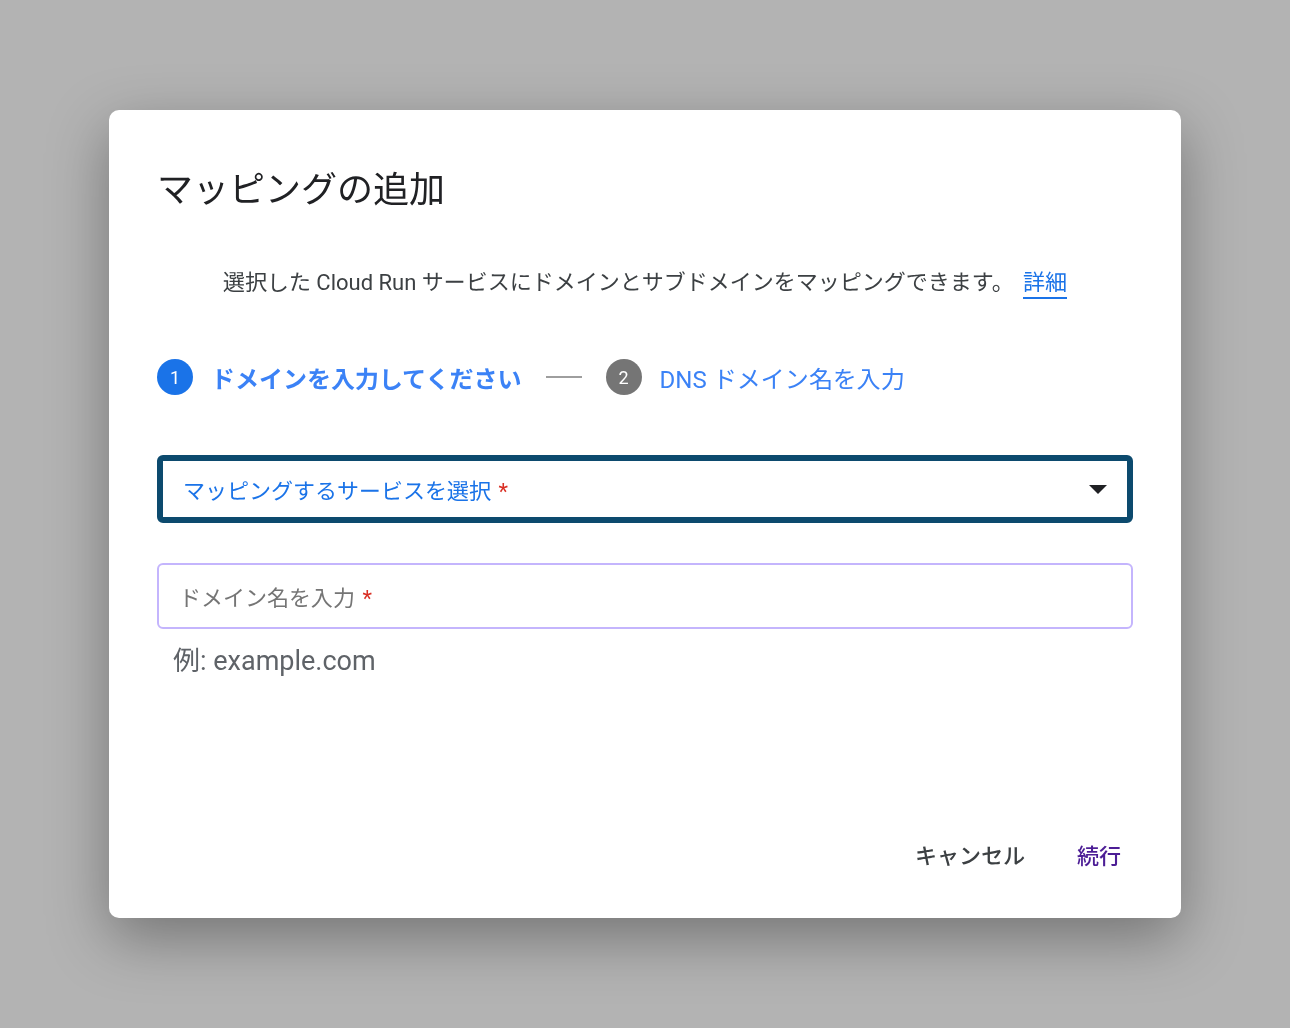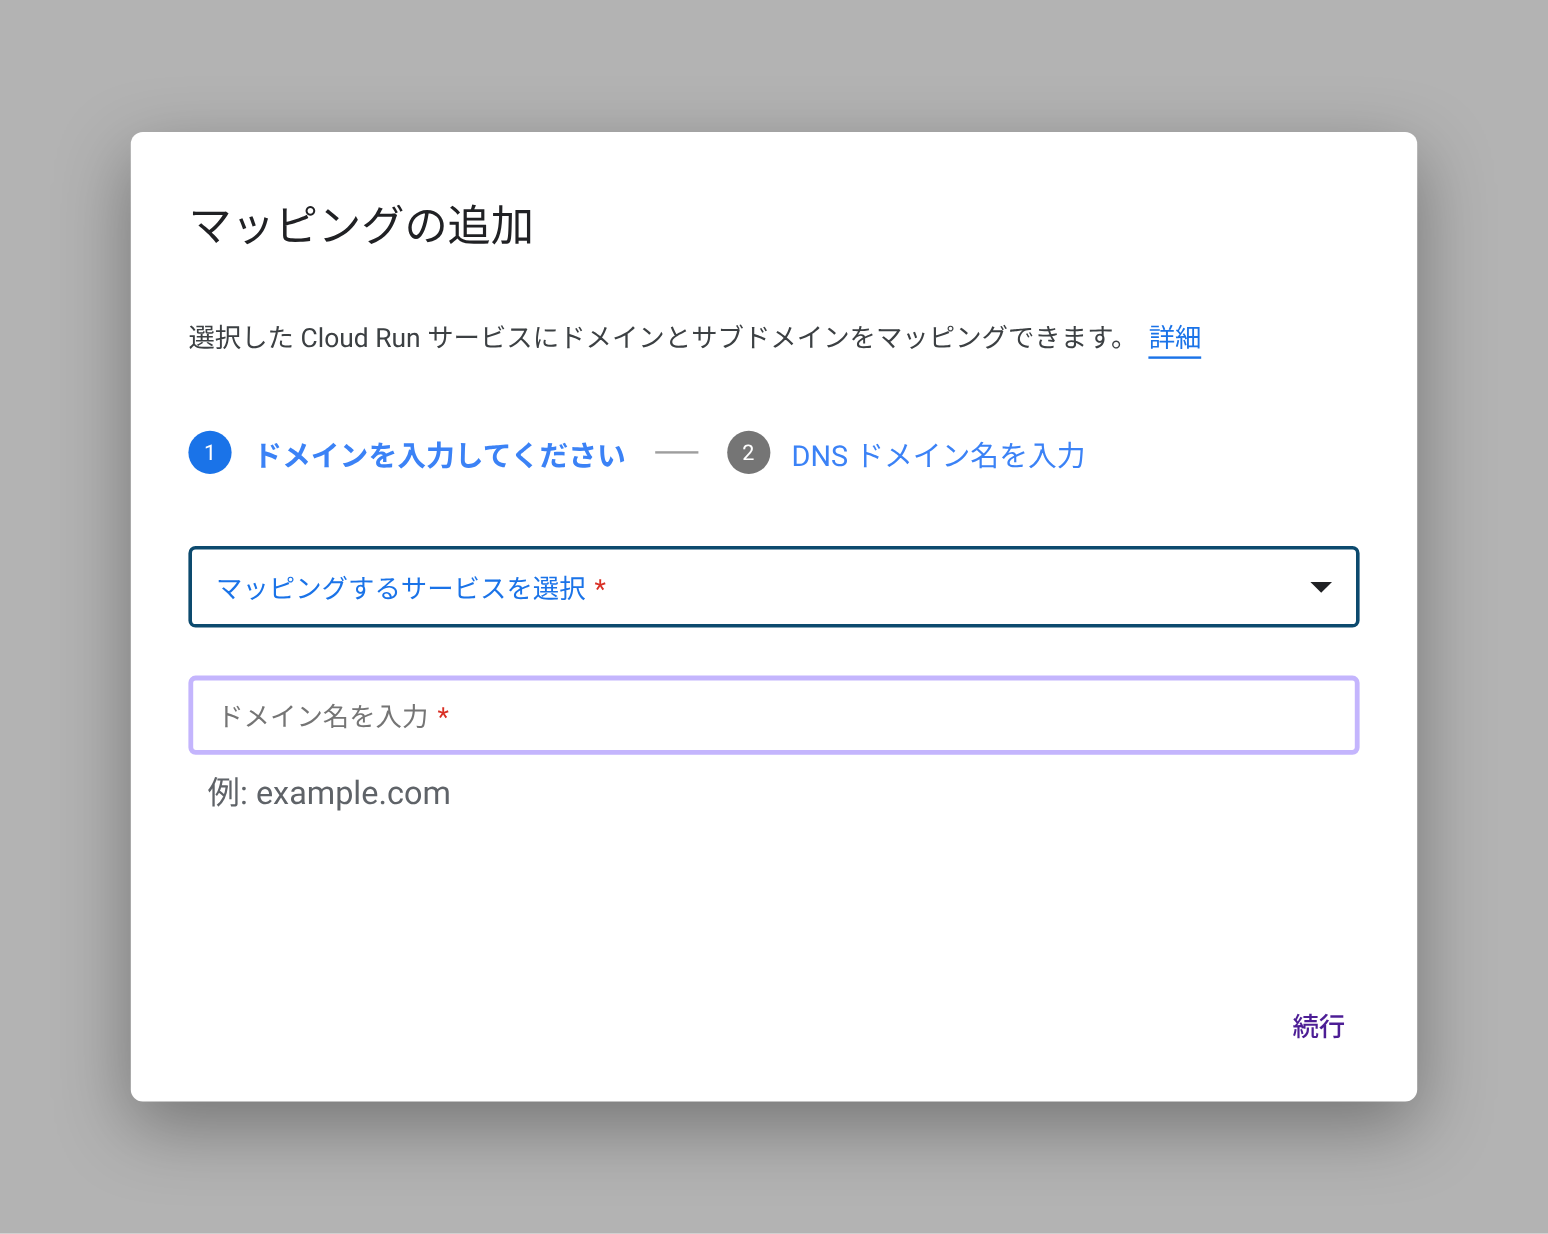--- a/index.html
+++ b/index.html
@@ -31,20 +31,21 @@
       font-size: 36px;
       font-weight: 400;
       color: #202124;
       margin-bottom: 54px;
     }
     .dialog-description {
       font-size: 22px;
       color: #3c4043;
       line-height: 1.5;
       margin-bottom: 60px;
+      text-align: center;
     }
     .details-link {
       color: #1a73e8;
       text-decoration: none;
       border-bottom: 2px solid #1a73e8;
       padding-bottom: 2px;
       margin-left: 4px;
     }
     .stepper {
       display: flex;
@@ -89,21 +90,21 @@
       height: 2px;
       background: #9e9e9e;
       margin: 0 6px;
     }
     .form-body {
       display: flex;
       flex-direction: column;
       gap: 40px;
     }
     .select-field {
-      border: 3px solid #0c4a6e;
+      border: 6px solid #0c4a6e;
       border-radius: 6px;
       height: 68px;
       display: flex;
       align-items: center;
       justify-content: space-between;
       padding: 0 20px;
       cursor: pointer;
     }
     .select-label {
       font-size: 22px;
@@ -119,21 +120,21 @@
       border-left: 9px solid transparent;
       border-right: 9px solid transparent;
       border-top: 9px solid #202124;
     }
     .input-group {
       display: flex;
       flex-direction: column;
       gap: 10px;
     }
     .text-field {
-      border: 4px solid #c4b5fd;
+      border: 2px solid #c4b5fd;
       border-radius: 6px;
       height: 66px;
       display: flex;
       align-items: center;
       padding: 0 20px;
     }
     .text-field-label {
       font-size: 22px;
       color: #757575;
     }
@@ -202,15 +203,16 @@
         <div class="text-field-label">
           <span>ドメイン名を入力</span>
           <span class="required-asterisk">*</span>
         </div>
       </div>
       <div class="helper-text">例: example.com</div>
     </div>
   </div>
 
   <div class="dialog-actions">
+    <button class="btn btn-cancel">キャンセル</button>
     <button class="btn btn-continue">続行</button>
   </div>
 </div>
 
 </body></html>

